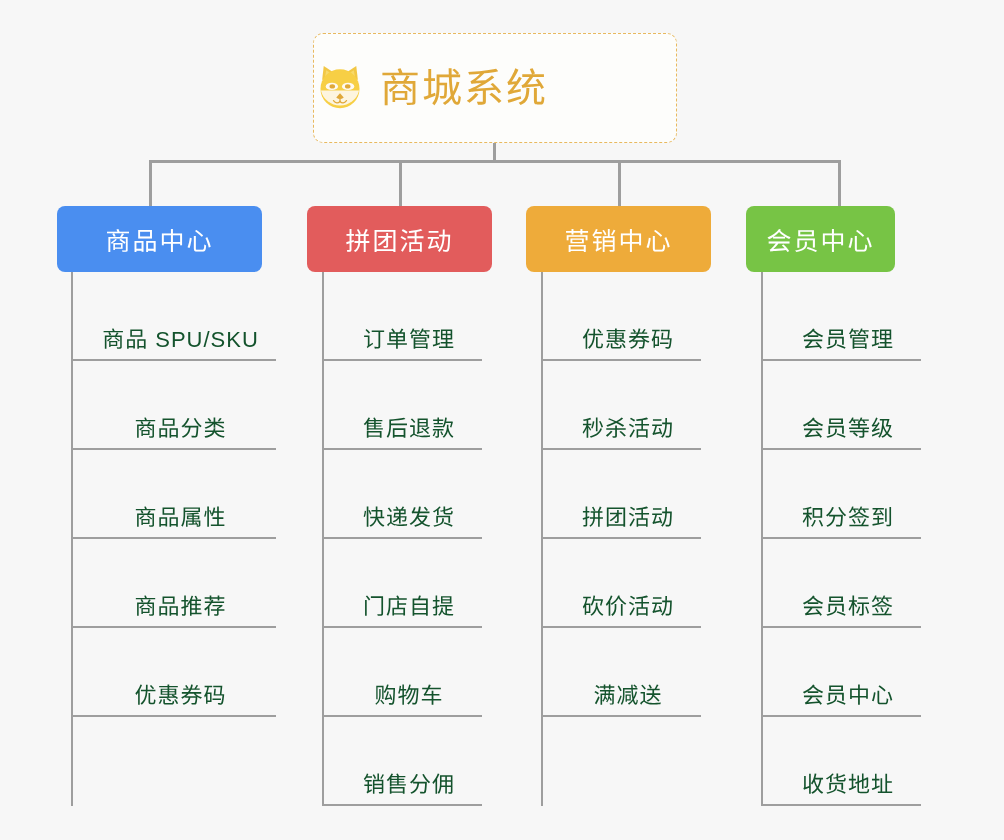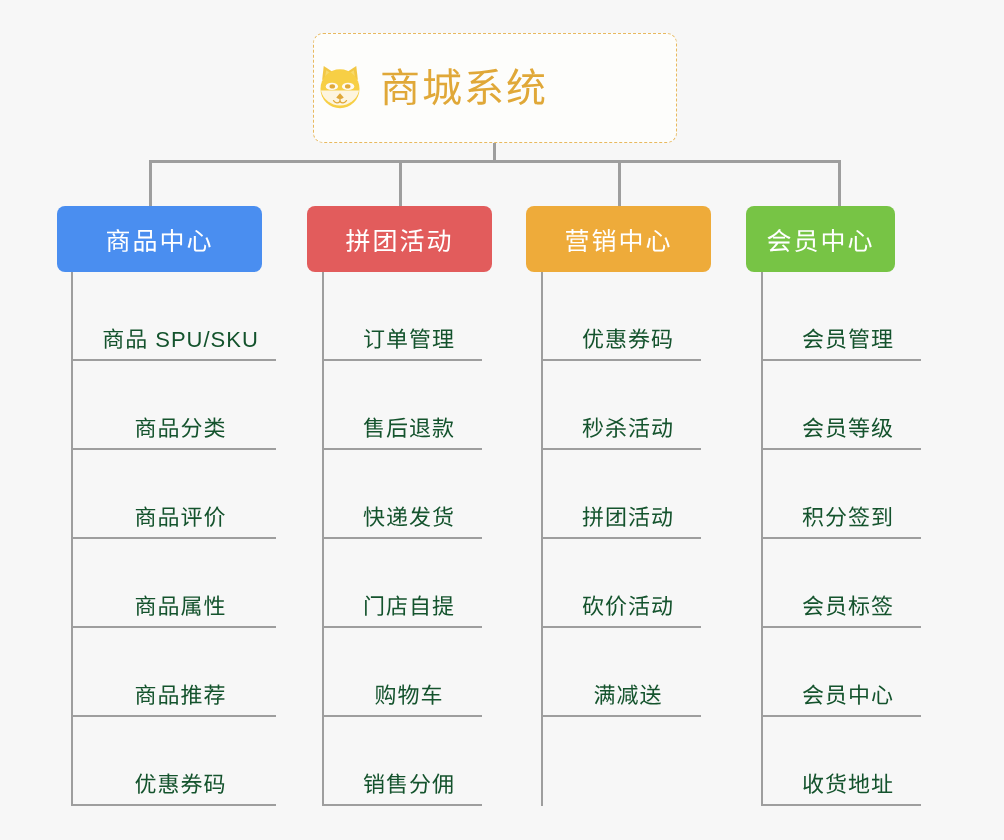--- a/index.html
+++ b/index.html
@@ -159,23 +159,20 @@
 
   <div class="leaf-col" style="left:71px; width:205px;">
     <div class="spine" style="height: 534px;"></div>
     <div class="leaf-item">
         <span class="leaf-label">商品 SPU/SKU</span>
       </div>
     <div class="leaf-item">
         <span class="leaf-label">商品分类</span>
       </div>
     <div class="leaf-item">
-        <span class="leaf-label">商品评价</span>
-      </div>
-    <div class="leaf-item">
         <span class="leaf-label">商品属性</span>
       </div>
     <div class="leaf-item">
         <span class="leaf-label">商品推荐</span>
       </div>
     <div class="leaf-item">
         <span class="leaf-label">优惠券码</span>
       </div>
   </div>
 

